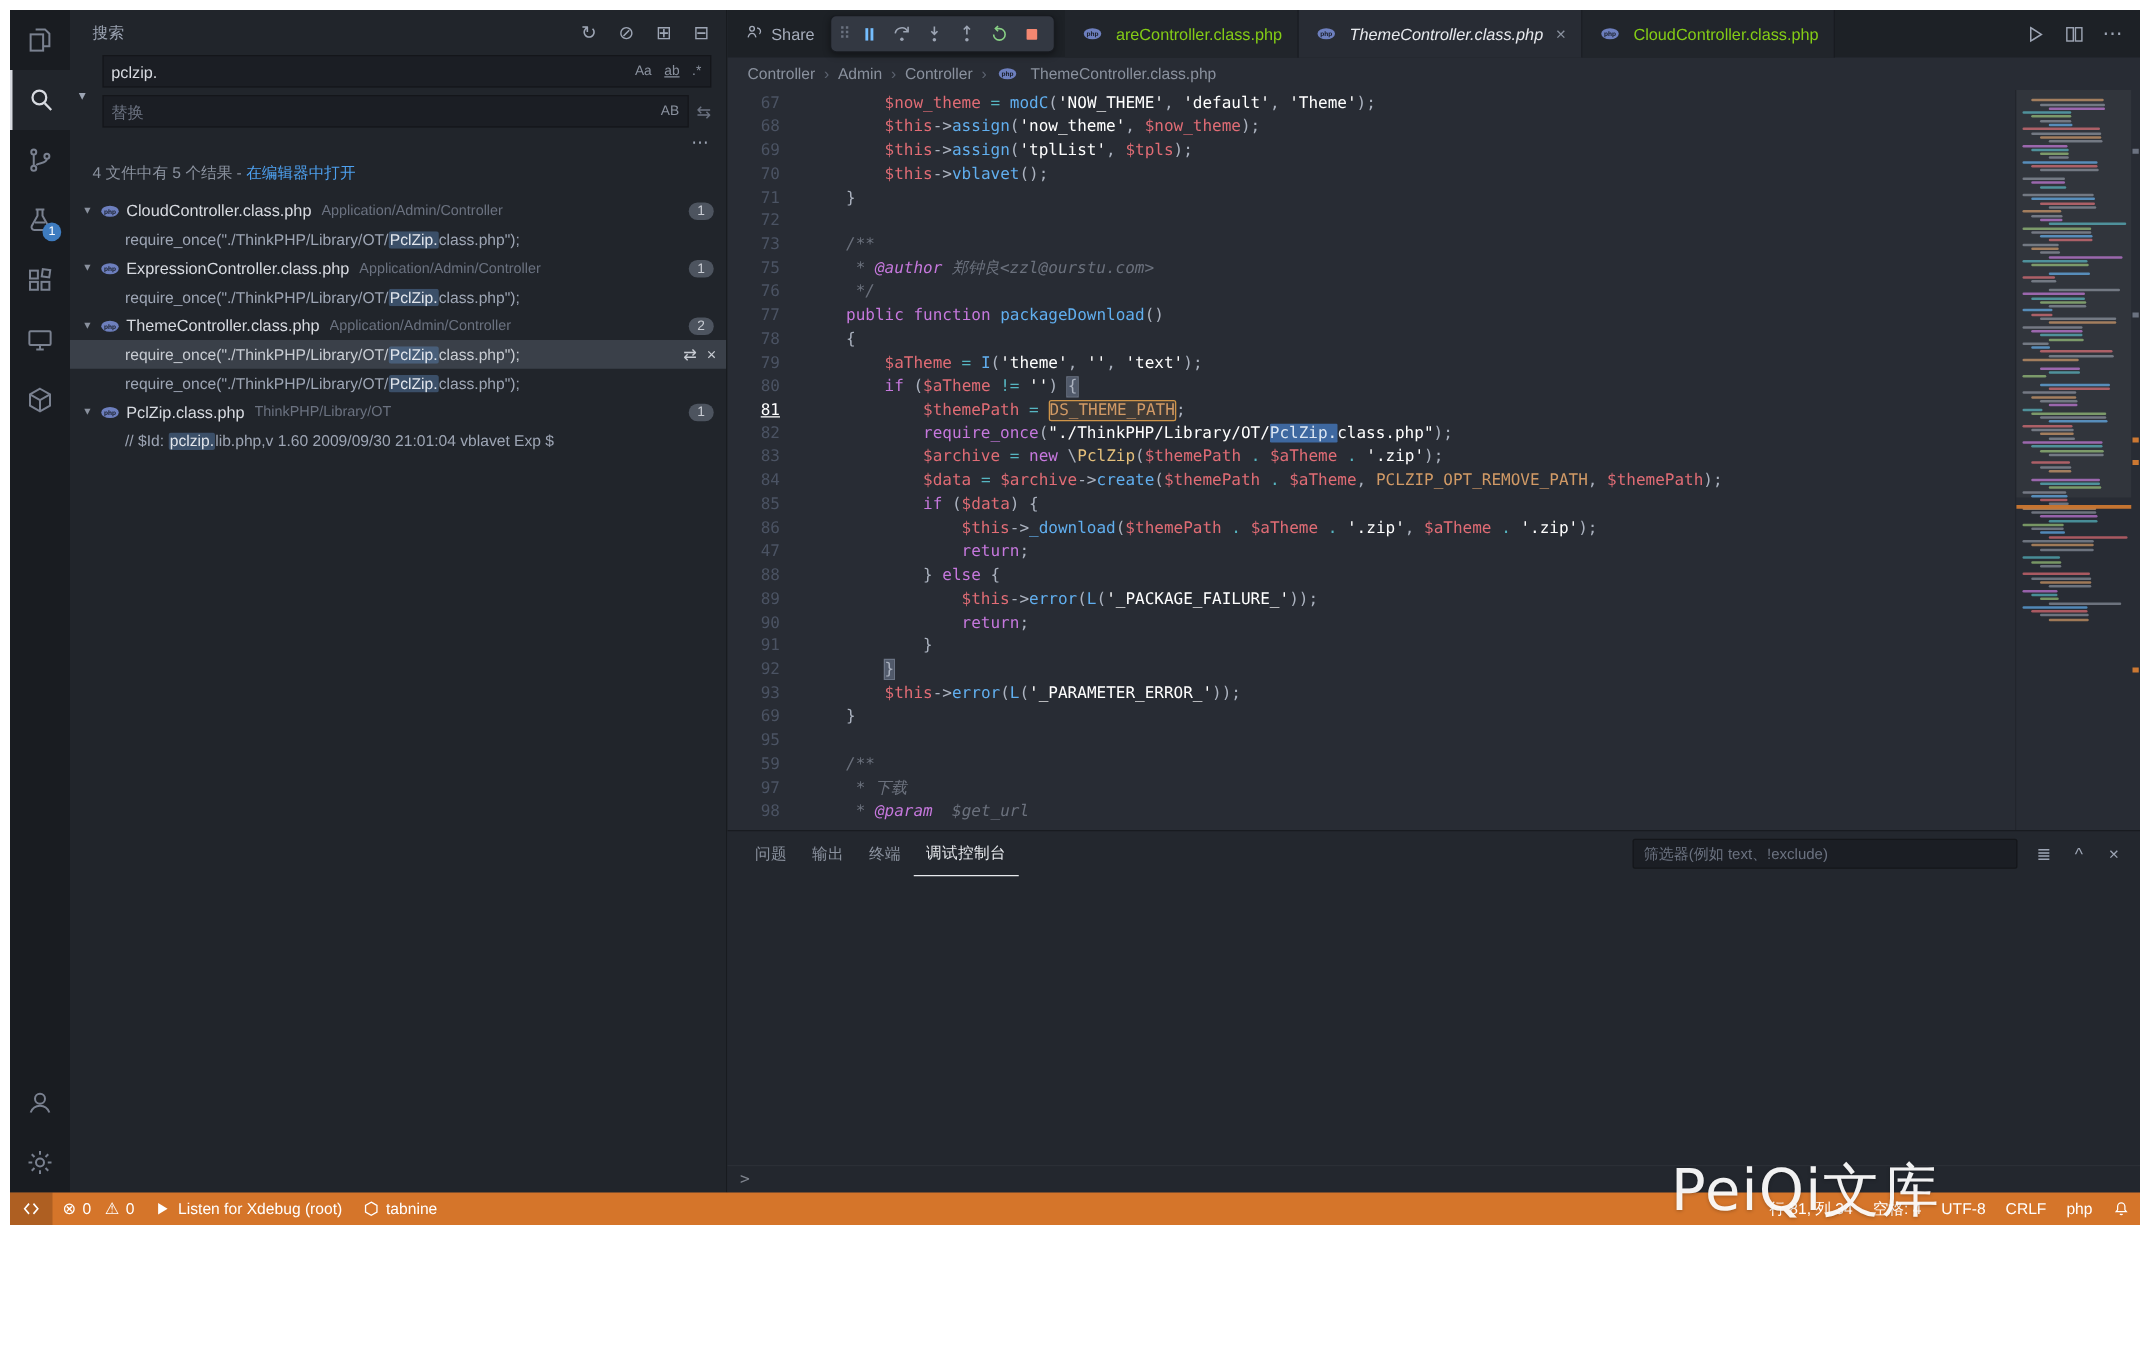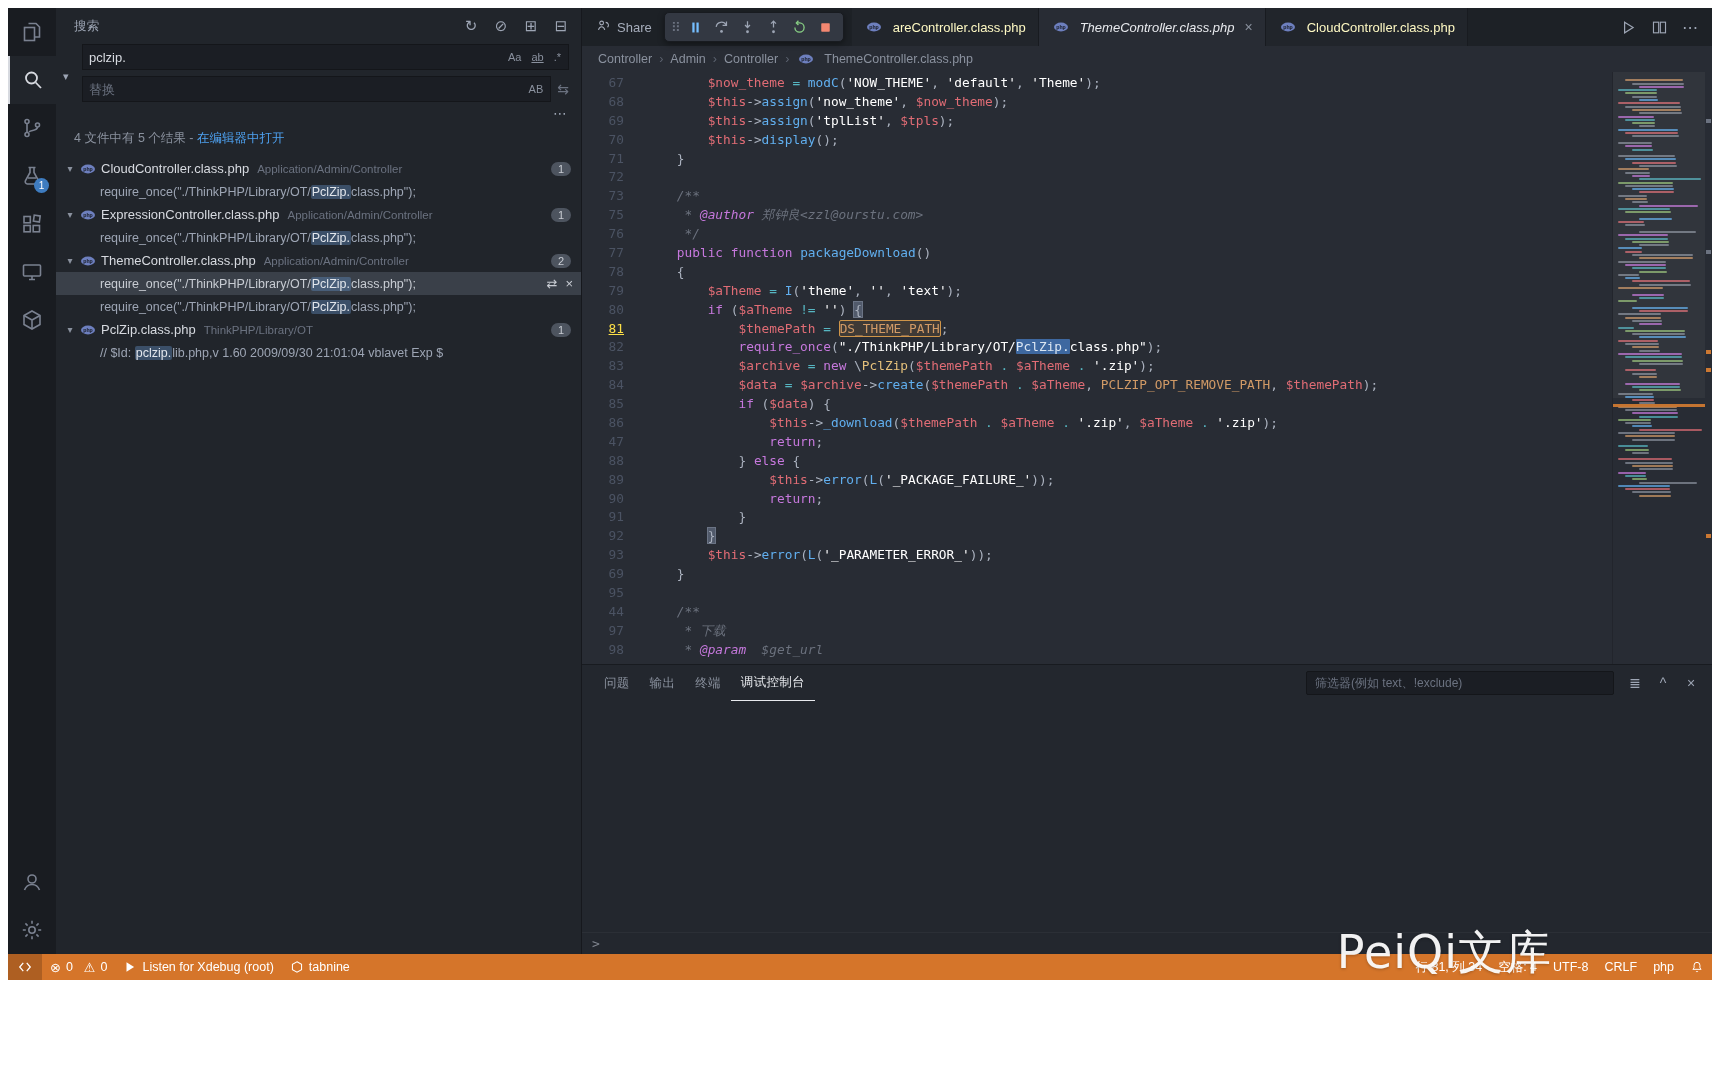--- a/index.html
+++ b/index.html
@@ -50,38 +50,38 @@
   
   .editor-col { flex:1; display:flex; flex-direction:column; min-width:0; background:#282c34; }
   .tabbar { height:38px; background:#1d2126; display:flex; align-items:stretch; flex:none; }
   .share-btn { display:flex; align-items:center; gap:6px; color:#a6adbb; font-size:13px; padding:0 12px 0 14px; cursor:pointer; }
   .share-btn svg { width:15px; height:15px; }
   .debug-toolbar { align-self:center; display:flex; align-items:center; background:#333842; border:1px solid #181b20; border-radius:5px; padding:2px 5px; gap:2px; margin-right:8px; box-shadow:0 2px 6px rgba(0,0,0,.4); }
   .dbg-btn { width:24px; height:24px; display:flex; align-items:center; justify-content:center; cursor:pointer; color:#8a919e; }
   .dbg-btn svg { width:17px; height:17px; }
   .dbg-drag { color:#6b7280; font-size:13px; cursor:grab; width:12px; text-align:center; }
   .c-pause { color:#75beff; } .c-step { color:#9da5b4; } .c-restart { color:#89d185; } .c-stop { color:#f48771; }
-  .tab { display:flex; align-items:center; gap:6px; padding:0 12px; background:#21252b; border-right:1px solid #181b20; color:#fef9c3; font-size:13px; cursor:pointer; white-space:nowrap; }
+  .tab { display:flex; align-items:center; gap:6px; padding:0 12px; background:#21252b; border-right:1px solid #181b20; color:#84cc16; font-size:13px; cursor:pointer; white-space:nowrap; }
   .tab.active { background:#282c34; color:#e8eaee; }
   .tab .tlabel.italic { font-style:italic; }
   .tab-close { color:#8a919e; margin-left:4px; font-size:14px; }
   .tab-actions { margin-left:auto; display:flex; align-items:center; gap:14px; padding:0 14px; color:#9da5b4; }
   .tab-actions svg { width:17px; height:17px; }
   .tab-actions .glyph { font-size:16px; cursor:pointer; }
   .breadcrumbs { height:26px; display:flex; align-items:center; padding:0 16px; font-size:12.5px; color:#8a919e; gap:7px; flex:none; }
   .bc-sep { color:#5c6370; }
   .bc-item { cursor:pointer; display:flex; align-items:center; gap:5px; }
 
   
   .code-wrap { flex:1; display:flex; min-height:0; position:relative; }
   .code-scroll { flex:1; overflow:hidden; padding-top:2px; }
   .cl { display:flex; height:18.9px; line-height:18.9px; font-family:"DejaVu Sans Mono","Liberation Mono",monospace; font-size:12.8px; white-space:pre; }
   .ln { width:42px; text-align:right; color:#4b5363; flex:none; user-select:none; }
   .lc { padding-left:22px; }
-  .ln.active { color:#fde047;text-decoration:underline; }
+  .ln.active { color:#ffffff;text-decoration:underline; }
   .tk-v{color:#e06c75} .tk-f{color:#61afef} .tk-k{color:#c678dd} .tk-s{color:#ffffff}
   .tk-n{color:#d19a66} .tk-t{color:#e5c07b} .tk-p{color:#abb2bf} .tk-o{color:#56b6c2}
   .tk-c{color:#6b717d;font-style:italic} .tk-ca{color:#c678dd;font-style:italic}
   .box { border:1px solid #cf9549; background:rgba(207,149,73,.14); border-radius:2px; }
   .sel { background:#3e68a0; color:#dbe6f2; border-radius:1px; }
   .bm  { background:#515a6b; outline:1px solid #6b7485; }
 
   
   .minimap { width:100px; flex:none; position:relative; background:#282c34; border-left:1px solid rgba(0,0,0,.15); overflow:hidden; cursor:pointer; }
   .mm-bar { height:2px; margin-bottom:1.3px; opacity:.7; border-radius:1px; }
@@ -427,21 +427,21 @@
               </svg>
             </span>
             <span>ThemeController.class.php</span>
           </span>
         </div>
       <div class="code-wrap">
         <div class="code-scroll" id="code">
             <div class="cl"><span class="ln">67</span><span class="lc"><span class="tk-p">        </span><span class="tk-v">$now_theme</span><span class="tk-p"> </span><span class="tk-o">=</span><span class="tk-p"> </span><span class="tk-f">modC</span><span class="tk-p">(</span><span class="tk-s">'NOW_THEME'</span><span class="tk-p">, </span><span class="tk-s">'default'</span><span class="tk-p">, </span><span class="tk-s">'Theme'</span><span class="tk-p">);</span></span></div>
             <div class="cl"><span class="ln">68</span><span class="lc"><span class="tk-p">        </span><span class="tk-v">$this</span><span class="tk-p">-&gt;</span><span class="tk-f">assign</span><span class="tk-p">(</span><span class="tk-s">'now_theme'</span><span class="tk-p">, </span><span class="tk-v">$now_theme</span><span class="tk-p">);</span></span></div>
             <div class="cl"><span class="ln">69</span><span class="lc"><span class="tk-p">        </span><span class="tk-v">$this</span><span class="tk-p">-&gt;</span><span class="tk-f">assign</span><span class="tk-p">(</span><span class="tk-s">'tplList'</span><span class="tk-p">, </span><span class="tk-v">$tpls</span><span class="tk-p">);</span></span></div>
-            <div class="cl"><span class="ln">70</span><span class="lc"><span class="tk-p">        </span><span class="tk-v">$this</span><span class="tk-p">-&gt;</span><span class="tk-f">display</span><span class="tk-p">();</span></span></div>
+            <div class="cl"><span class="ln">70</span><span class="lc"><span class="tk-p">        </span><span class="tk-v">$this</span><span class="tk-p">-&gt;</span><span class="tk-f">vblavet</span><span class="tk-p">();</span></span></div>
             <div class="cl"><span class="ln">71</span><span class="lc"><span class="tk-p">    </span><span class="tk-p">}</span></span></div>
             <div class="cl"><span class="ln">72</span><span class="lc"></span></div>
             <div class="cl"><span class="ln">73</span><span class="lc"><span class="tk-p">    </span><span class="tk-c">/**</span></span></div>
             <div class="cl"><span class="ln">75</span><span class="lc"><span class="tk-p">    </span><span class="tk-c"> * </span><span class="tk-ca">@author</span><span class="tk-c"> 郑钟良&lt;zzl@ourstu.com&gt;</span></span></div>
             <div class="cl"><span class="ln">76</span><span class="lc"><span class="tk-p">    </span><span class="tk-c"> */</span></span></div>
             <div class="cl"><span class="ln">77</span><span class="lc"><span class="tk-p">    </span><span class="tk-k">public</span><span class="tk-p"> </span><span class="tk-k">function</span><span class="tk-p"> </span><span class="tk-f">packageDownload</span><span class="tk-p">()</span></span></div>
             <div class="cl"><span class="ln">78</span><span class="lc"><span class="tk-p">    </span><span class="tk-p">{</span></span></div>
             <div class="cl"><span class="ln">79</span><span class="lc"><span class="tk-p">        </span><span class="tk-v">$aTheme</span><span class="tk-p"> </span><span class="tk-o">=</span><span class="tk-p"> </span><span class="tk-f">I</span><span class="tk-p">(</span><span class="tk-s">'theme'</span><span class="tk-p">, </span><span class="tk-s">''</span><span class="tk-p">, </span><span class="tk-s">'text'</span><span class="tk-p">);</span></span></div>
             <div class="cl"><span class="ln">80</span><span class="lc"><span class="tk-p">        </span><span class="tk-k">if</span><span class="tk-p"> (</span><span class="tk-v">$aTheme</span><span class="tk-p"> </span><span class="tk-o">!=</span><span class="tk-p"> </span><span class="tk-s">''</span><span class="tk-p">) </span><span class="tk-p bm">{</span></span></div>
             <div class="cl"><span class="ln active">81</span><span class="lc"><span class="tk-p">            </span><span class="tk-v">$themePath</span><span class="tk-p"> </span><span class="tk-o">=</span><span class="tk-p"> </span><span class="tk-n box">DS_THEME_PATH</span><span class="tk-p">;</span></span></div>
@@ -452,21 +452,21 @@
             <div class="cl"><span class="ln">86</span><span class="lc"><span class="tk-p">                </span><span class="tk-v">$this</span><span class="tk-p">-&gt;</span><span class="tk-f">_download</span><span class="tk-p">(</span><span class="tk-v">$themePath</span><span class="tk-p"> </span><span class="tk-o">.</span><span class="tk-p"> </span><span class="tk-v">$aTheme</span><span class="tk-p"> </span><span class="tk-o">.</span><span class="tk-p"> </span><span class="tk-s">'.zip'</span><span class="tk-p">, </span><span class="tk-v">$aTheme</span><span class="tk-p"> </span><span class="tk-o">.</span><span class="tk-p"> </span><span class="tk-s">'.zip'</span><span class="tk-p">);</span></span></div>
             <div class="cl"><span class="ln">47</span><span class="lc"><span class="tk-p">                </span><span class="tk-k">return</span><span class="tk-p">;</span></span></div>
             <div class="cl"><span class="ln">88</span><span class="lc"><span class="tk-p">            </span><span class="tk-p">} </span><span class="tk-k">else</span><span class="tk-p"> </span><span class="tk-p">{</span></span></div>
             <div class="cl"><span class="ln">89</span><span class="lc"><span class="tk-p">                </span><span class="tk-v">$this</span><span class="tk-p">-&gt;</span><span class="tk-f">error</span><span class="tk-p">(</span><span class="tk-f">L</span><span class="tk-p">(</span><span class="tk-s">'_PACKAGE_FAILURE_'</span><span class="tk-p">));</span></span></div>
             <div class="cl"><span class="ln">90</span><span class="lc"><span class="tk-p">                </span><span class="tk-k">return</span><span class="tk-p">;</span></span></div>
             <div class="cl"><span class="ln">91</span><span class="lc"><span class="tk-p">            </span><span class="tk-p">}</span></span></div>
             <div class="cl"><span class="ln">92</span><span class="lc"><span class="tk-p">        </span><span class="tk-p bm">}</span></span></div>
             <div class="cl"><span class="ln">93</span><span class="lc"><span class="tk-p">        </span><span class="tk-v">$this</span><span class="tk-p">-&gt;</span><span class="tk-f">error</span><span class="tk-p">(</span><span class="tk-f">L</span><span class="tk-p">(</span><span class="tk-s">'_PARAMETER_ERROR_'</span><span class="tk-p">));</span></span></div>
             <div class="cl"><span class="ln">69</span><span class="lc"><span class="tk-p">    </span><span class="tk-p">}</span></span></div>
             <div class="cl"><span class="ln">95</span><span class="lc"></span></div>
-            <div class="cl"><span class="ln">44</span><span class="lc"><span class="tk-p">    </span><span class="tk-c">/**</span></span></div>
+            <div class="cl"><span class="ln">59</span><span class="lc"><span class="tk-p">    </span><span class="tk-c">/**</span></span></div>
             <div class="cl"><span class="ln">97</span><span class="lc"><span class="tk-p">    </span><span class="tk-c"> * 下载</span></span></div>
             <div class="cl"><span class="ln">98</span><span class="lc"><span class="tk-p">    </span><span class="tk-c"> * </span><span class="tk-ca">@param</span><span class="tk-c">  $get_url</span></span></div>
           </div>
         <div class="minimap" id="minimap">
             <div style="position: absolute; left: 5px; top: 4px; right: 12px;">
               <div style="height: 3.3px;"></div>
               <div class="mm-bar" style="width: 71%; margin-left: 7px; background: rgb(209, 154, 102);"></div>
               <div class="mm-bar" style="width: 63%; margin-left: 14px; background: rgb(138, 145, 158);"></div>
               <div class="mm-bar" style="width: 55%; margin-left: 21px; background: rgb(198, 120, 221);"></div>
               <div class="mm-bar" style="width: 47%; margin-left: 0px; background: rgb(86, 182, 194);"></div>

